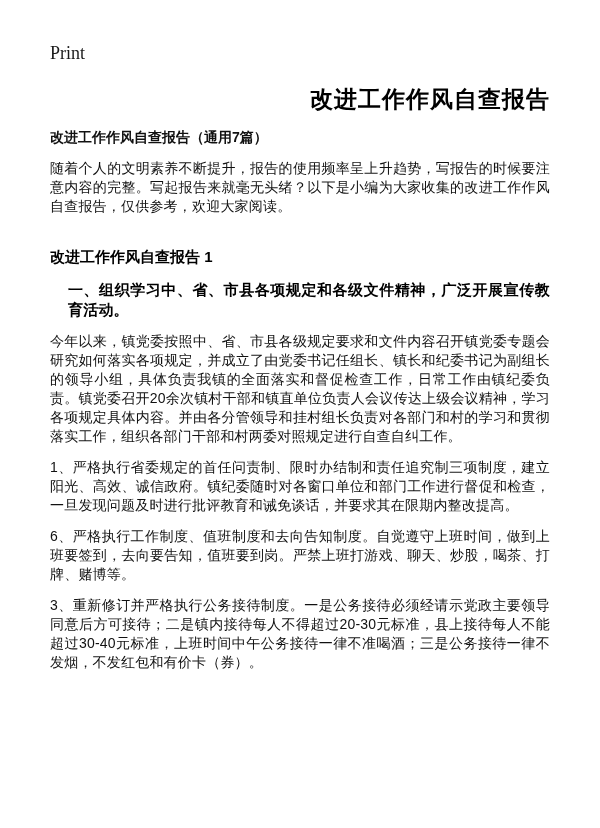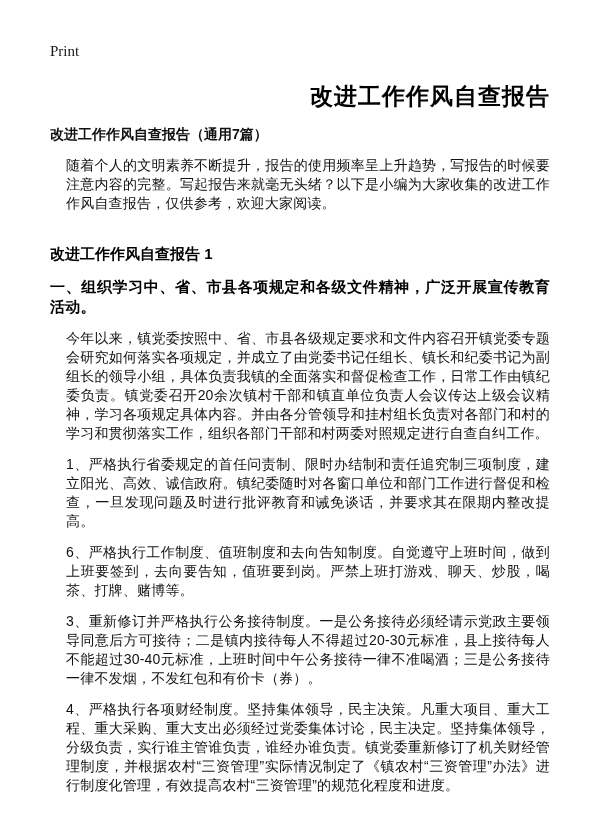--- a/index.html
+++ b/index.html
@@ -16,21 +16,21 @@
   }
   .page {
     box-sizing: border-box;
     width: 600px;
     height: 828px;
     padding: 44px 50px 0 50px;
     background: #ffffff;
   }
   .print-link {
     font-family: "Liberation Serif", "DejaVu Serif", serif;
-    font-size: 15px;
+    font-size: 18px;
     color: #1a1a1a;
     line-height: 1;
     cursor: pointer;
   }
   .doc-title {
     margin: 24px 0 0 0;
     text-align: right;
     font-size: 23px;
     font-weight: 700;
     color: #000000;
@@ -38,36 +38,36 @@
     line-height: 1.15;
   }
   .subtitle {
     margin: 16px 0 0 0;
     font-size: 14px;
     font-weight: 700;
     color: #111111;
     line-height: 19px;
   }
   .para {
-    margin: 12px 0 0 16px;
+    margin: 12px 0 0 0;
     font-size: 14px;
     color: #111111;
     line-height: 19px;
     text-align: justify;
     letter-spacing: 0.2px;
   }
   .h-report {
     margin: 31px 0 0 0;
     font-size: 15px;
     font-weight: 700;
     color: #000000;
     line-height: 19px;
   }
   .h-section {
-    margin: 14px 0 0 0;
+    margin: 14px 0 0 18px;
     font-size: 15px;
     font-weight: 700;
     color: #000000;
     line-height: 20px;
     text-align: justify;
     letter-spacing: 0.2px;
   }
 </style>
 </head>
 <body>
@@ -88,15 +88,14 @@
 
   <p class="para">今年以来，镇党委按照中、省、市县各级规定要求和文件内容召开镇党委专题会研究如何落实各项规定，并成立了由党委书记任组长、镇长和纪委书记为副组长的领导小组，具体负责我镇的全面落实和督促检查工作，日常工作由镇纪委负责。镇党委召开20余次镇村干部和镇直单位负责人会议传达上级会议精神，学习各项规定具体内容。并由各分管领导和挂村组长负责对各部门和村的学习和贯彻落实工作，组织各部门干部和村两委对照规定进行自查自纠工作。</p>
 
 
   <p class="para">1、严格执行省委规定的首任问责制、限时办结制和责任追究制三项制度，建立阳光、高效、诚信政府。镇纪委随时对各窗口单位和部门工作进行督促和检查，一旦发现问题及时进行批评教育和诫免谈话，并要求其在限期内整改提高。</p>
 
   <p class="para">6、严格执行工作制度、值班制度和去向告知制度。自觉遵守上班时间，做到上班要签到，去向要告知，值班要到岗。严禁上班打游戏、聊天、炒股，喝茶、打牌、赌博等。</p>
 
   <p class="para">3、重新修订并严格执行公务接待制度。一是公务接待必须经请示党政主要领导同意后方可接待；二是镇内接待每人不得超过20-30元标准，县上接待每人不能超过30-40元标准，上班时间中午公务接待一律不准喝酒；三是公务接待一律不发烟，不发红包和有价卡（券）。</p>
 
-  <p class="para">4、严格执行各项财经制度。坚持集体领导，民主决策。凡重大项目、重大工程、重大采购、重大支出必须经过党委集体讨论，民主决定。坚持集体领导，分级负责，实行谁主管谁负责，谁经办谁负责。镇党委重新修订了机关财经管理制度，并根据农村“三资管理”实际情况制定了《镇农村“三资管理”办法》进行制度化管理，有效提高农村“三资管理”的规范化程度和进度。</p>
 
 </div>
 
 </body></html>

